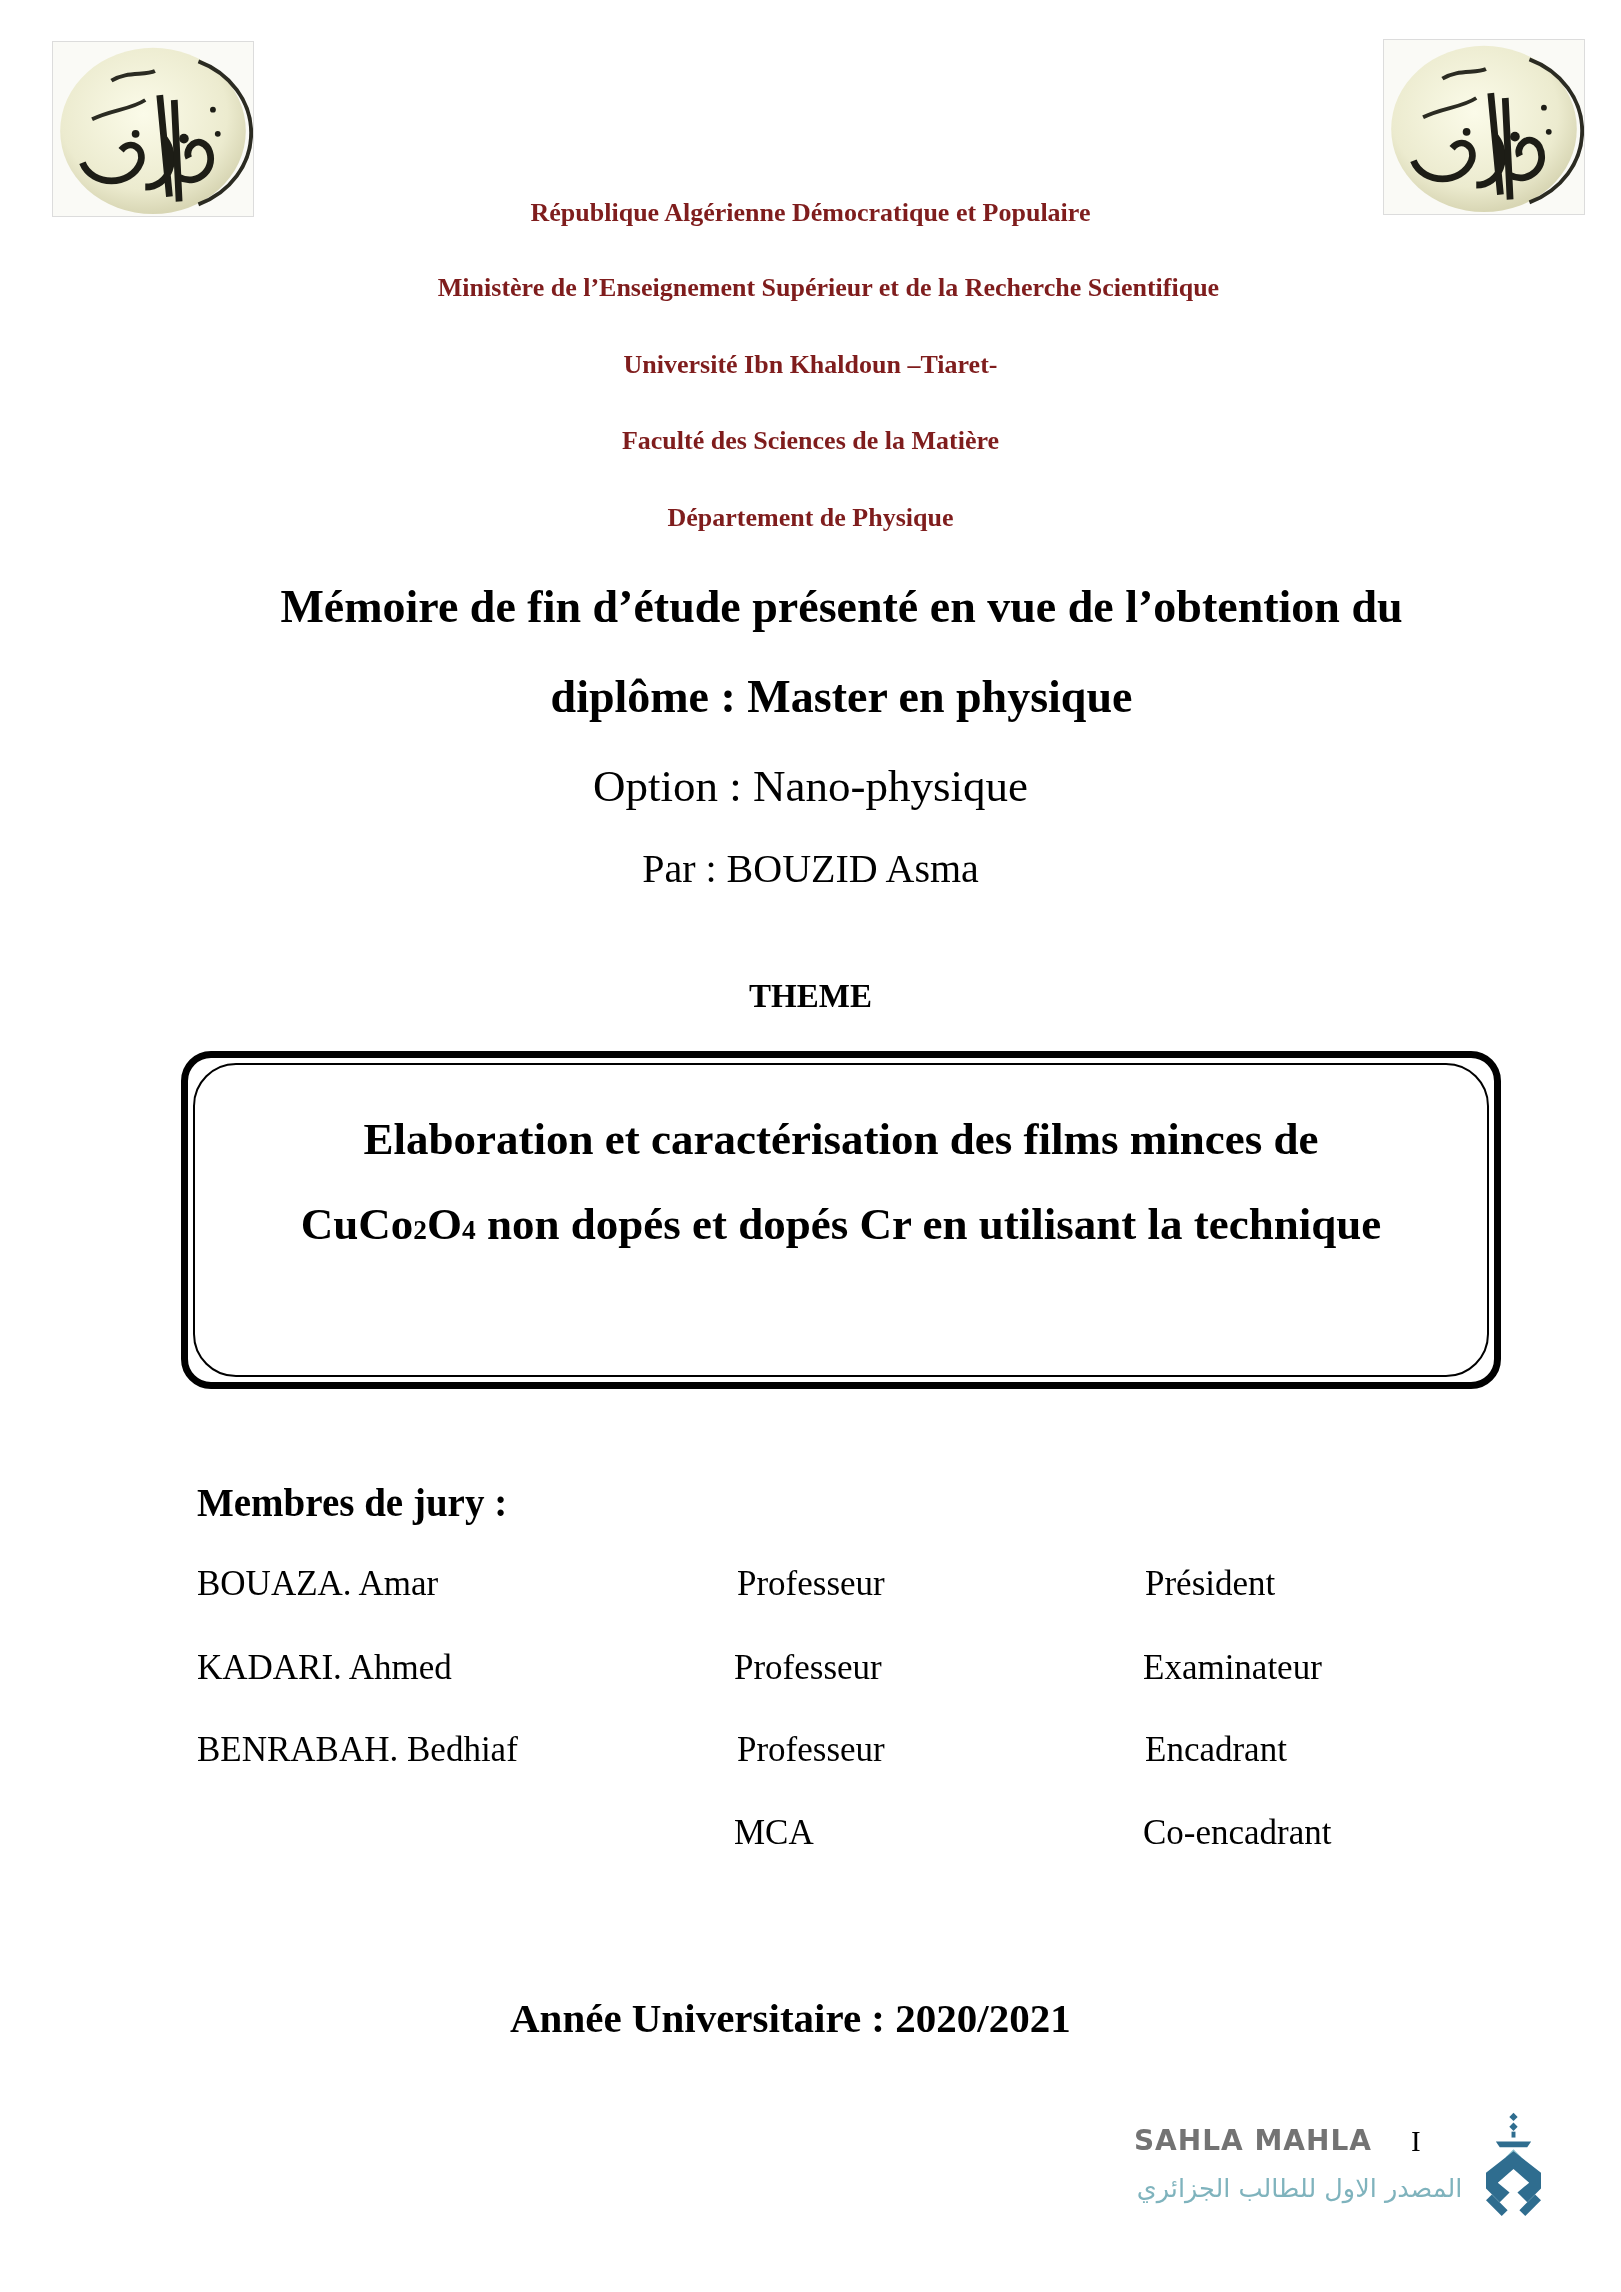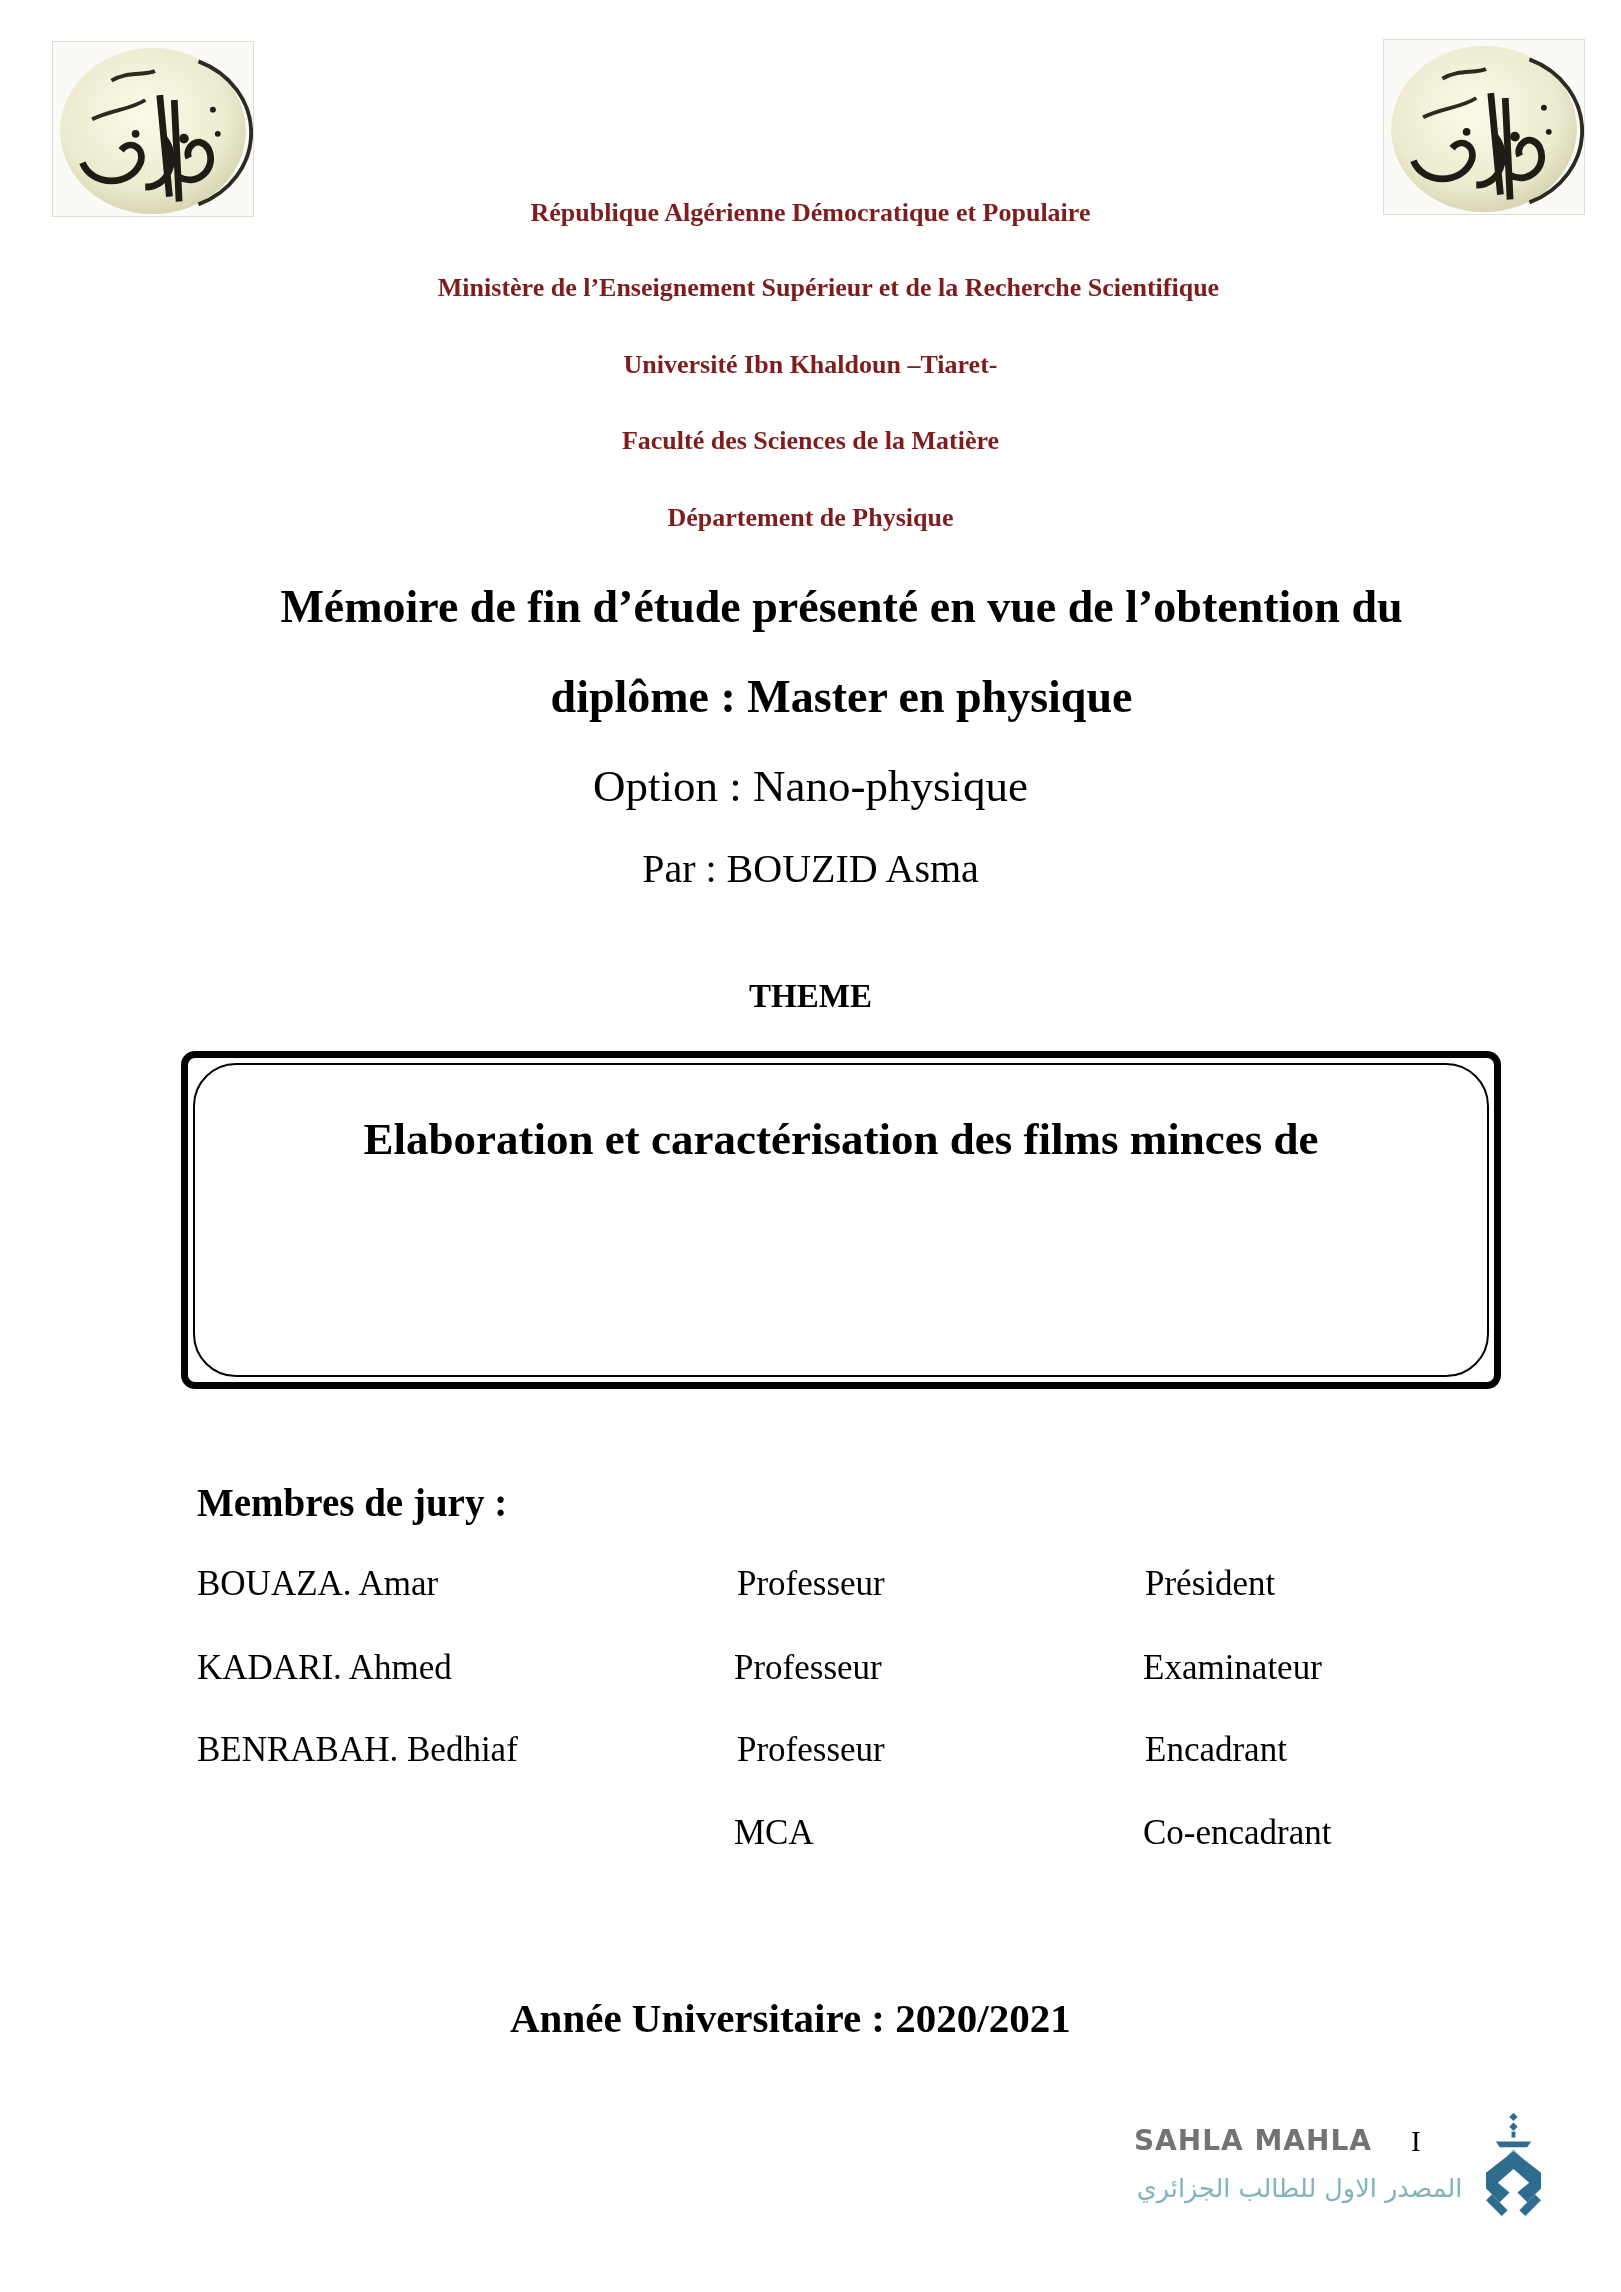--- a/index.html
+++ b/index.html
@@ -26,21 +26,21 @@
   #memoire-1 { top: 580px; }
   #memoire-2 { top: 670px; }
 
   #option-line { top: 760px; font-size: 45px; }
   #par-line { top: 845px; font-size: 40px; }
   #theme-label { top: 978px; font-size: 33px; font-weight: bold; }
 
   
   #theme-box {
     position: absolute; left: 181px; top: 1051px; width: 1320px; height: 338px;
-    border: 7.8px solid #000; border-radius: 14px;
+    border: 7.8px solid #000; border-radius: 30px;
   }
   #theme-box-inner {
     position: absolute; left: 4.9px; top: 4.9px; right: 4.9px; bottom: 4.9px;
     border: 2px solid #000; border-radius: 43px;
   }
   .theme-line { position: absolute; left: 0; width: 100%; text-align: center; white-space: nowrap;
                 font-weight: bold; font-size: 45px; }
   #theme-line-0 { top: 55px; }
   #theme-line-1 { top: 140px; }
   #theme-line-2 { top: 224px; }
@@ -121,20 +121,21 @@
 <div id="memoire-2" class="center-line memoire">diplôme : Master en physique</div>
 
 <div id="option-line" class="center-line">Option : Nano-physique</div>
 <div id="par-line" class="center-line">Par : BOUZID Asma</div>
 
 <div id="theme-label" class="center-line">THEME</div>
 
 <div id="theme-box">
   <div id="theme-box-inner"></div>
   <div id="theme-line-0" class="theme-line">Elaboration et caractérisation des films minces de</div>
+  <div id="theme-line-1" class="theme-line"><span>CuCo</span><span class="sub">2</span><span>O</span><span class="sub">4</span><span> non dopés et dopés Cr en utilisant la technique</span></div>
 </div>
 
 <div id="jury-title" class="abs">Membres de jury :</div>
 
 <div class="jury-row" style="top:1564px;">
   <span class="col-name">BOUAZA. Amar</span>
   <span class="col-grade">Professeur</span>
   <span class="col-role">Président</span>
 </div>
 <div class="jury-row" style="top:1648px;">

